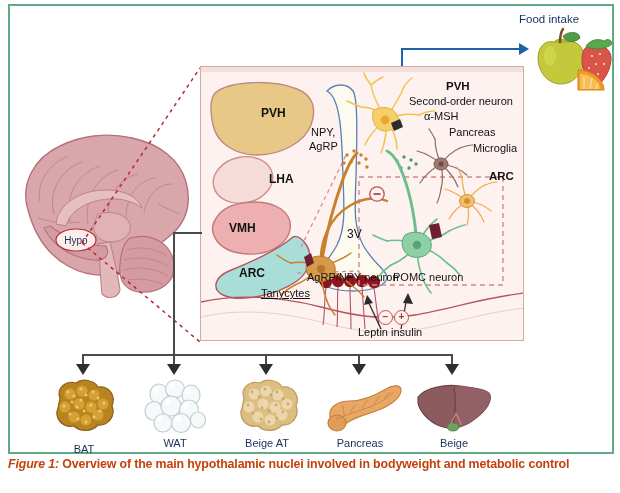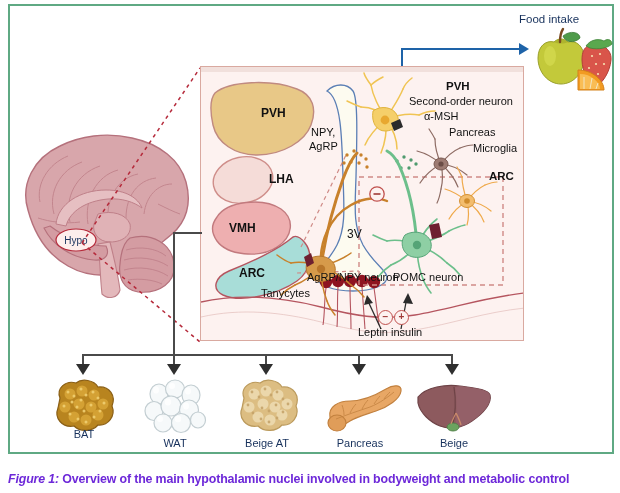--- a/index.html
+++ b/index.html
@@ -28,21 +28,21 @@
              border-top:11px solid #2f2f2f;}
 
   
   .fa-line{position:absolute;background:#1e63a8;}
   .fa-head{position:absolute;width:0;height:0;
            border-top:6px solid transparent;border-bottom:6px solid transparent;
            border-left:10px solid #1e63a8;}
 
   
   .caption{position:absolute;left:8px;top:457px;width:604px;
-           font-size:12.4px;font-weight:bold;color:#6d28d9;letter-spacing:-.15px;margin-top:15px;}
+           font-size:12.4px;font-weight:bold;color:#c2410c;letter-spacing:-.15px;}
   .caption .fignum{font-style:italic;}
 
   
   .organ-label{position:absolute;color:#17315c;font-size:11px;text-align:center;}
 
   
   .tok{position:absolute;width:13px;height:13px;border-radius:50%;
        border:1.3px solid #c0504d;background:#fdf2f0;color:#a03b38;
        font-size:10px;line-height:11px;text-align:center;font-weight:bold;}
 
@@ -335,21 +335,21 @@
       <polygon points="207,226 202,236 212,237" fill="#2b2b2b"></polygon>
     </svg>
 
     <div class="lbl dk" style="left:60px;top:40px;font-size:12px;font-weight:bold;">PVH</div>
     <div class="lbl dk" style="left:22px;top:106px;font-size:12px;font-weight:bold;margin-left:46px;">LHA</div>
     <div class="lbl dk" style="left:28px;top:155px;font-size:12px;font-weight:bold;">VMH</div>
     <div class="lbl dk" style="left:38px;top:200px;font-size:12px;font-weight:bold;">ARC</div>
 
     <div class="lbl dk" style="left:110px;top:161px;font-size:12px;margin-left:36px;">3V</div>
 
-    <div class="lbl dk" style="left:60px;top:221px;font-size:11px;">Tanycytes</div>
+    <div class="lbl dk" style="left:60px;top:221px;font-size:11px;text-decoration:underline;">Tanycytes</div>
 
     <div class="lbl dk" style="left:110px;top:60px;font-size:11px;">NPY,</div>
     <div class="lbl dk" style="left:108px;top:74px;font-size:11px;">AgRP</div>
 
     <div class="lbl dk" style="left:245px;top:14px;font-size:11.5px;font-weight:bold;">PVH</div>
     <div class="lbl dk" style="left:208px;top:29px;font-size:11px;">Second-order neuron</div>
     <div class="lbl dk" style="left:223px;top:44px;font-size:11px;">α-MSH</div>
     <div class="lbl dk" style="left:248px;top:60px;font-size:11px;">Pancreas</div>
     <div class="lbl dk" style="left:272px;top:76px;font-size:11px;">Microglia</div>
 
@@ -493,21 +493,21 @@
     <path d="M2,14 C10,4 30,1 44,3 C58,5 72,6 74,12 C76,20 68,30 56,38
              C46,45 34,47 24,43 C14,39 4,30 2,20 Z" fill="#8d5a5e" stroke="#6e4347" stroke-width="1.2"></path>
     <path d="M38,4 C40,16 40,30 36,45" stroke="#6e4347" stroke-width="1.2" fill="none"></path>
     <path d="M44,3 C58,5 72,6 74,12 C76,20 68,30 56,38 C50,42 44,44 39,45
              C41,30 41,16 39,4 Z" fill="#96626a" opacity=".8"></path>
     <ellipse cx="37" cy="44" rx="6" ry="4" fill="#6aa35f" stroke="#4f7f47" stroke-width=".9"></ellipse>
     <path d="M40,30 C42,34 44,38 45,42" stroke="#c98a6a" stroke-width="1.4" fill="none"></path>
     <path d="M40,30 C38,34 36,38 35,41" stroke="#c98a6a" stroke-width="1.1" fill="none"></path>
   </svg>
 
-  <div class="organ-label" style="left:52px;top:428px;width:64px;">BAT</div>
+  <div class="organ-label" style="left:52px;top:443px;width:64px;">BAT</div>
   <div class="organ-label" style="left:143px;top:437px;width:64px;">WAT</div>
   <div class="organ-label" style="left:234px;top:437px;width:66px;">Beige AT</div>
   <div class="organ-label" style="left:326px;top:437px;width:68px;">Pancreas</div>
   <div class="organ-label" style="left:420px;top:437px;width:68px;">Beige</div>
 
   <div class="caption">
     <span class="fignum">Figure 1:</span><span> Overview of the main hypothalamic nuclei involved in bodyweight and metabolic control</span>
   </div>
 
 </div>

